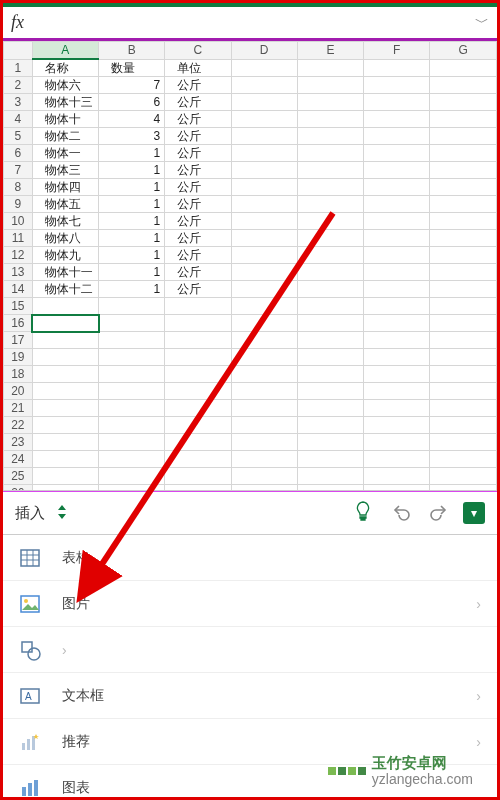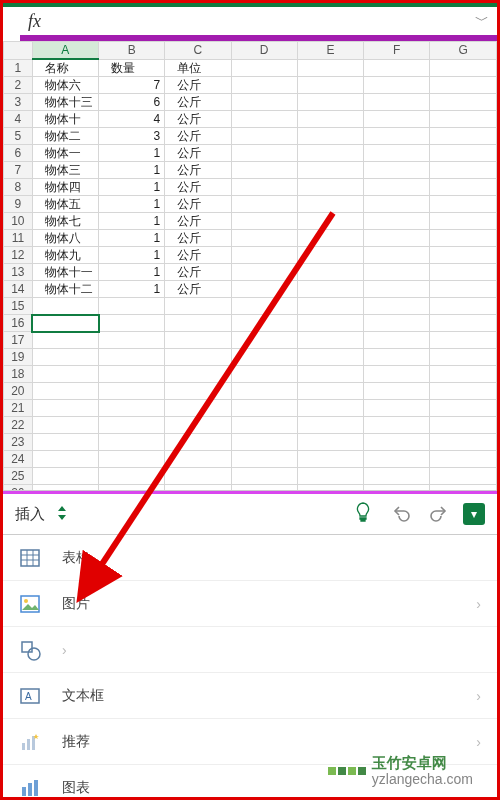--- a/index.html
+++ b/index.html
@@ -1,19 +1,19 @@
 <!DOCTYPE html>
 <html><head>
 <meta charset="utf-8">
 <style>
   * { box-sizing: border-box; margin: 0; padding: 0; font-family: -apple-system, "Segoe UI", Arial, sans-serif; }
   html, body { width: 500px; height: 800px; overflow: hidden; background: #fff; }
   .frame { position: relative; width: 500px; height: 800px; border: 3px solid #e00000; }
   .topbar { height: 4px; background: #107c41; }
-  .fxbar { display: flex; align-items: center; height: 34px; border-bottom: 6px solid #a21caf; padding: 0 8px; margin-left: 17px; }
+  .fxbar { display: flex; align-items: center; height: 34px; border-bottom: 3px solid #a21caf; padding: 0 8px; }
   .fx { font-style: italic; font-family: "Times New Roman", serif; font-size: 18px; color: #333; }
   .fxbar .spacer { flex: 1; }
   .fxchev { color: #888; font-size: 14px; }
 
   .sheet { position: relative; height: 450px; overflow: hidden; border-bottom: 1px solid #ccc; }
   table { border-collapse: collapse; width: 560px; table-layout: fixed; }
   th, td { border: 1px solid #d6d6d6; font-size: 12px; height: 16px; padding: 0 4px; line-height: 16px; }
   th { background: #f3f3f3; font-weight: normal; color: #555; text-align: center; }
   th.corner { width: 26px; background: #f3f3f3; }
   th.colh { width: 60px; }
@@ -21,21 +21,21 @@
   td.cell { color: #222; background: #fff; }
   td.num { text-align: right; }
   td.txt { text-align: left; padding-left: 12px; }
   
   th.selcol { background: #d6ead9; color: #107c41; border-bottom: 2px solid #107c41; }
   
   td.selcell { outline: 2px solid #107c41; outline-offset: -1px; }
 
   .selhandles { position: absolute; pointer-events: none; }
 
-  .toolbar { display: flex; align-items: center; height: 44px; border-top: 3px solid #d946ef; border-bottom: 1px solid #ccc; padding: 0 12px; gap: 10px; }
+  .toolbar { display: flex; align-items: center; height: 44px; border-top: 1px solid #d946ef; border-bottom: 1px solid #ccc; padding: 0 12px; gap: 10px; }
   .tbtitle { font-size: 15px; color: #333; }
   .updown { color: #107c41; font-size: 14px; line-height: 1; }
   .toolbar .spacer { flex: 1; }
   .tbicon { color: #6b6b6b; width: 28px; text-align: center; font-size: 18px; }
   .tbicon.green { color: #107c41; }
   .caretbox { width: 22px; height: 22px; background: #107c41; color: #fff; border-radius: 3px; display: flex; align-items: center; justify-content: center; font-size: 12px; }
 
   .menu { overflow-y: auto; height: calc(800px - 3px - 3px - 4px - 34px - 450px - 44px); }
   .mitem { display: flex; align-items: center; height: 46px; padding: 0 16px; gap: 21px; border-bottom: 1px solid #eee; cursor: pointer; }
   .mitem:last-child { border-bottom: none; }

